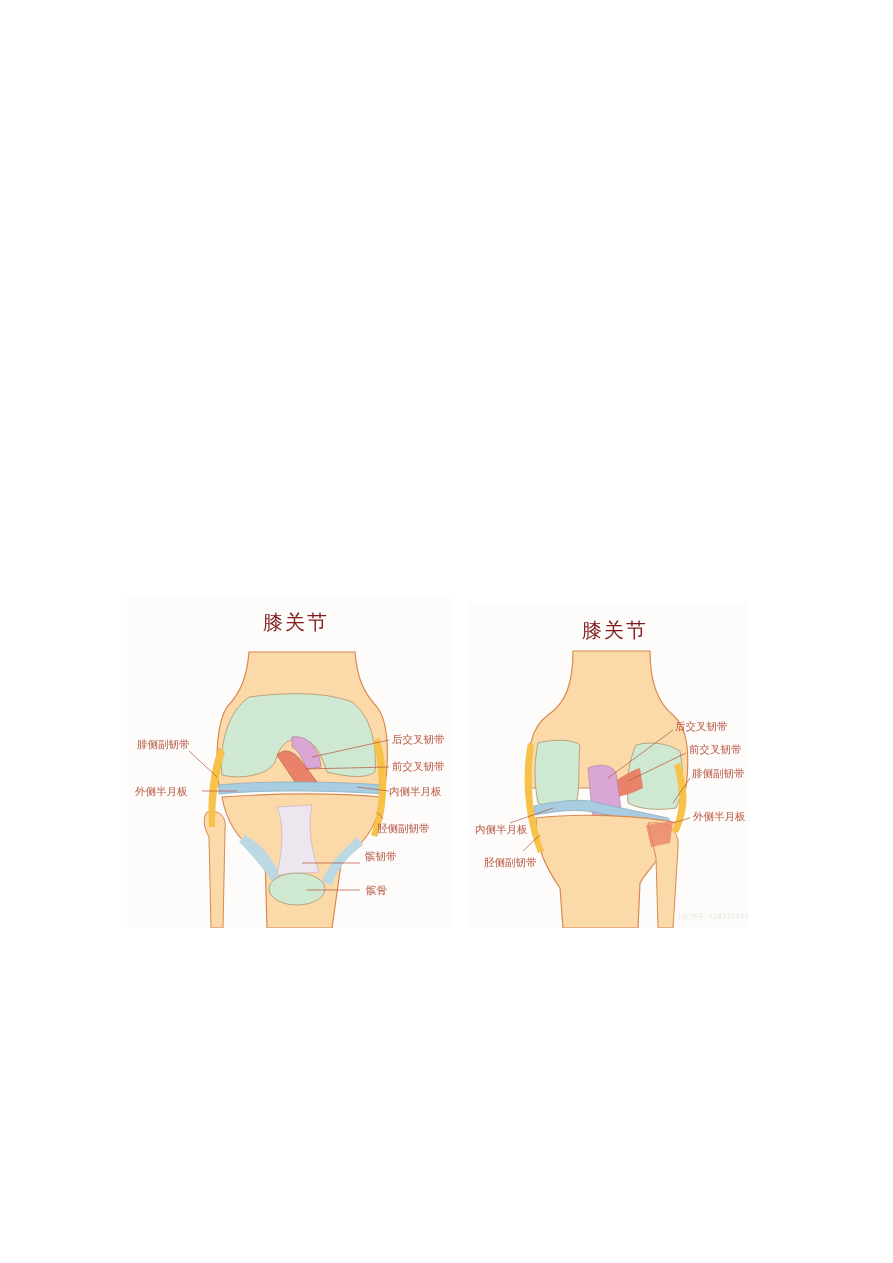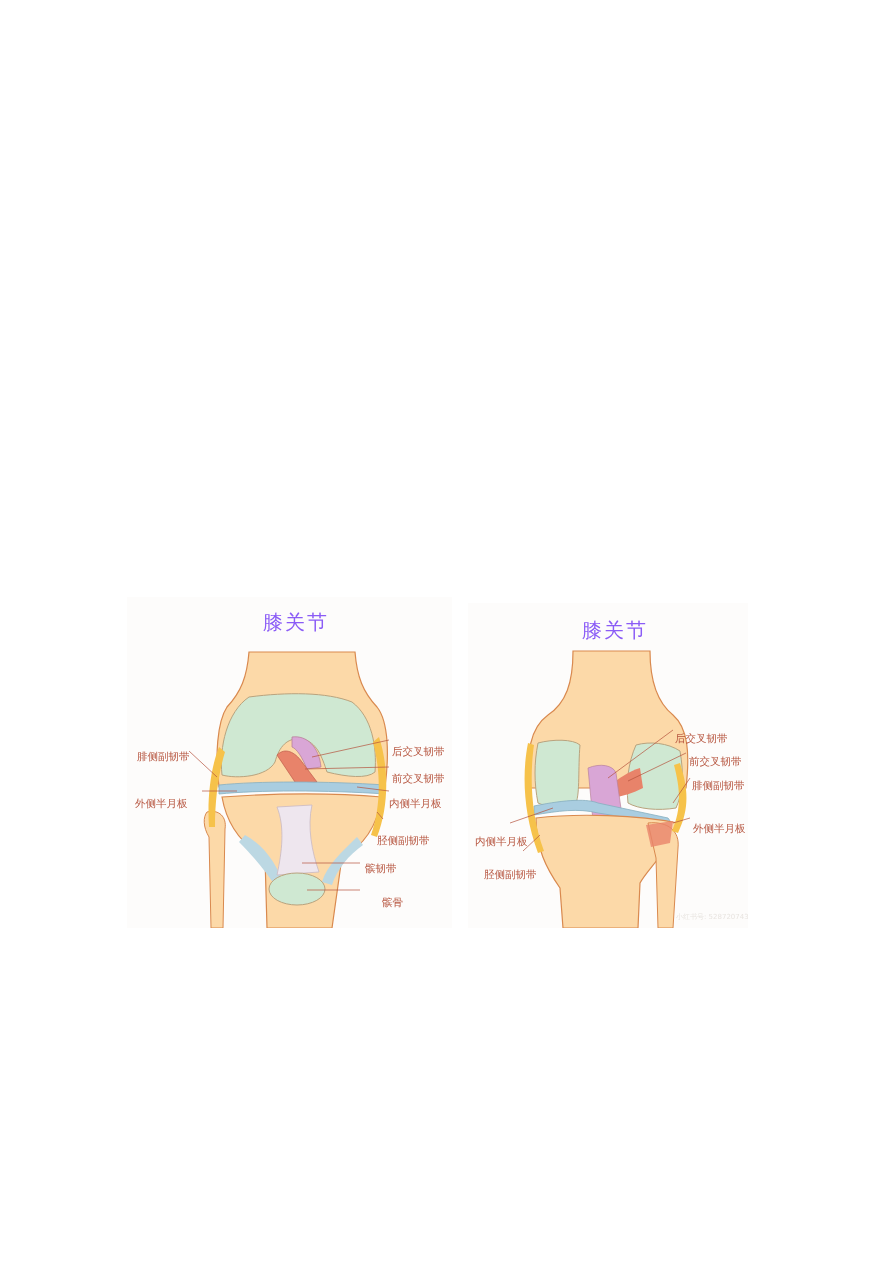--- a/index.html
+++ b/index.html
@@ -4,24 +4,24 @@
 <style>
   html, body { margin: 0; padding: 0; }
   body {
     width: 893px; height: 1263px; background: #ffffff; position: relative; overflow: hidden;
     font-family: "DejaVu Sans", sans-serif;
   }
   .panel { position: absolute; background: #fdfcfb; overflow: hidden; }
   #panel-front { left: 127px; top: 597px; width: 325px; height: 331px; }
   #panel-back  { left: 468px; top: 603px; width: 280px; height: 325px; }
   .title {
-    position: absolute; color: #8b5cf6; font-size: 20px; letter-spacing: 2px; white-space: nowrap;
+    position: absolute; color: #7f1d1d; font-size: 20px; letter-spacing: 2px; white-space: nowrap;
   }
   .label {
-    position: absolute; color: #b5523c; font-size: 10.5px; white-space: nowrap; line-height: 12px; margin-top: 12px;
+    position: absolute; color: #b5523c; font-size: 10.5px; white-space: nowrap; line-height: 12px;
   }
   svg.art { position: absolute; left: 0; top: 0; }
   .watermark {
     position: absolute; color: #e8e4e0; font-size: 7px; white-space: nowrap;
   }
 </style>
 </head>
 <body>
 
 <div class="panel" id="panel-front">
@@ -64,21 +64,21 @@
     </g>
   </svg>
   <div class="title" style="left:136px; top:12px;">膝关节</div>
   <div class="label" style="left:10px; top:141px;">腓侧副韧带</div>
   <div class="label" style="left:8px; top:188px;">外侧半月板</div>
   <div class="label" style="left:265px; top:136px;">后交叉韧带</div>
   <div class="label" style="left:265px; top:163px;">前交叉韧带</div>
   <div class="label" style="left:262px; top:188px;">内侧半月板</div>
   <div class="label" style="left:250px; top:225px;">胫侧副韧带</div>
   <div class="label" style="left:238px; top:253px;">髌韧带</div>
-  <div class="label" style="left:255px; top:287px;">髌骨</div>
+  <div class="label" style="left:239px; top:287px;">髌骨</div>
 </div>
 
 <div class="panel" id="panel-back">
   <svg class="art" width="280" height="325" viewBox="0 0 280 325">
 
     <path d="M105 48 L182 48 C182 80 190 100 205 112 C220 125 222 150 218 185 L62 185 C58 150 62 125 80 112 C98 100 105 80 105 48 Z" fill="#fcd9a8" stroke="#d9894e" stroke-width="1.2"></path>
 
     <path d="M70 140 C85 136 105 136 112 142 C110 165 112 190 108 200 C95 204 78 204 70 200 C66 180 66 160 70 140 Z" fill="#cfe8d2" stroke="#b9a37e" stroke-width="1"></path>
     <path d="M168 142 C182 138 200 140 212 148 C216 170 215 190 208 205 C190 208 170 206 160 200 C158 180 160 160 168 142 Z" fill="#cfe8d2" stroke="#b9a37e" stroke-width="1"></path>
 

